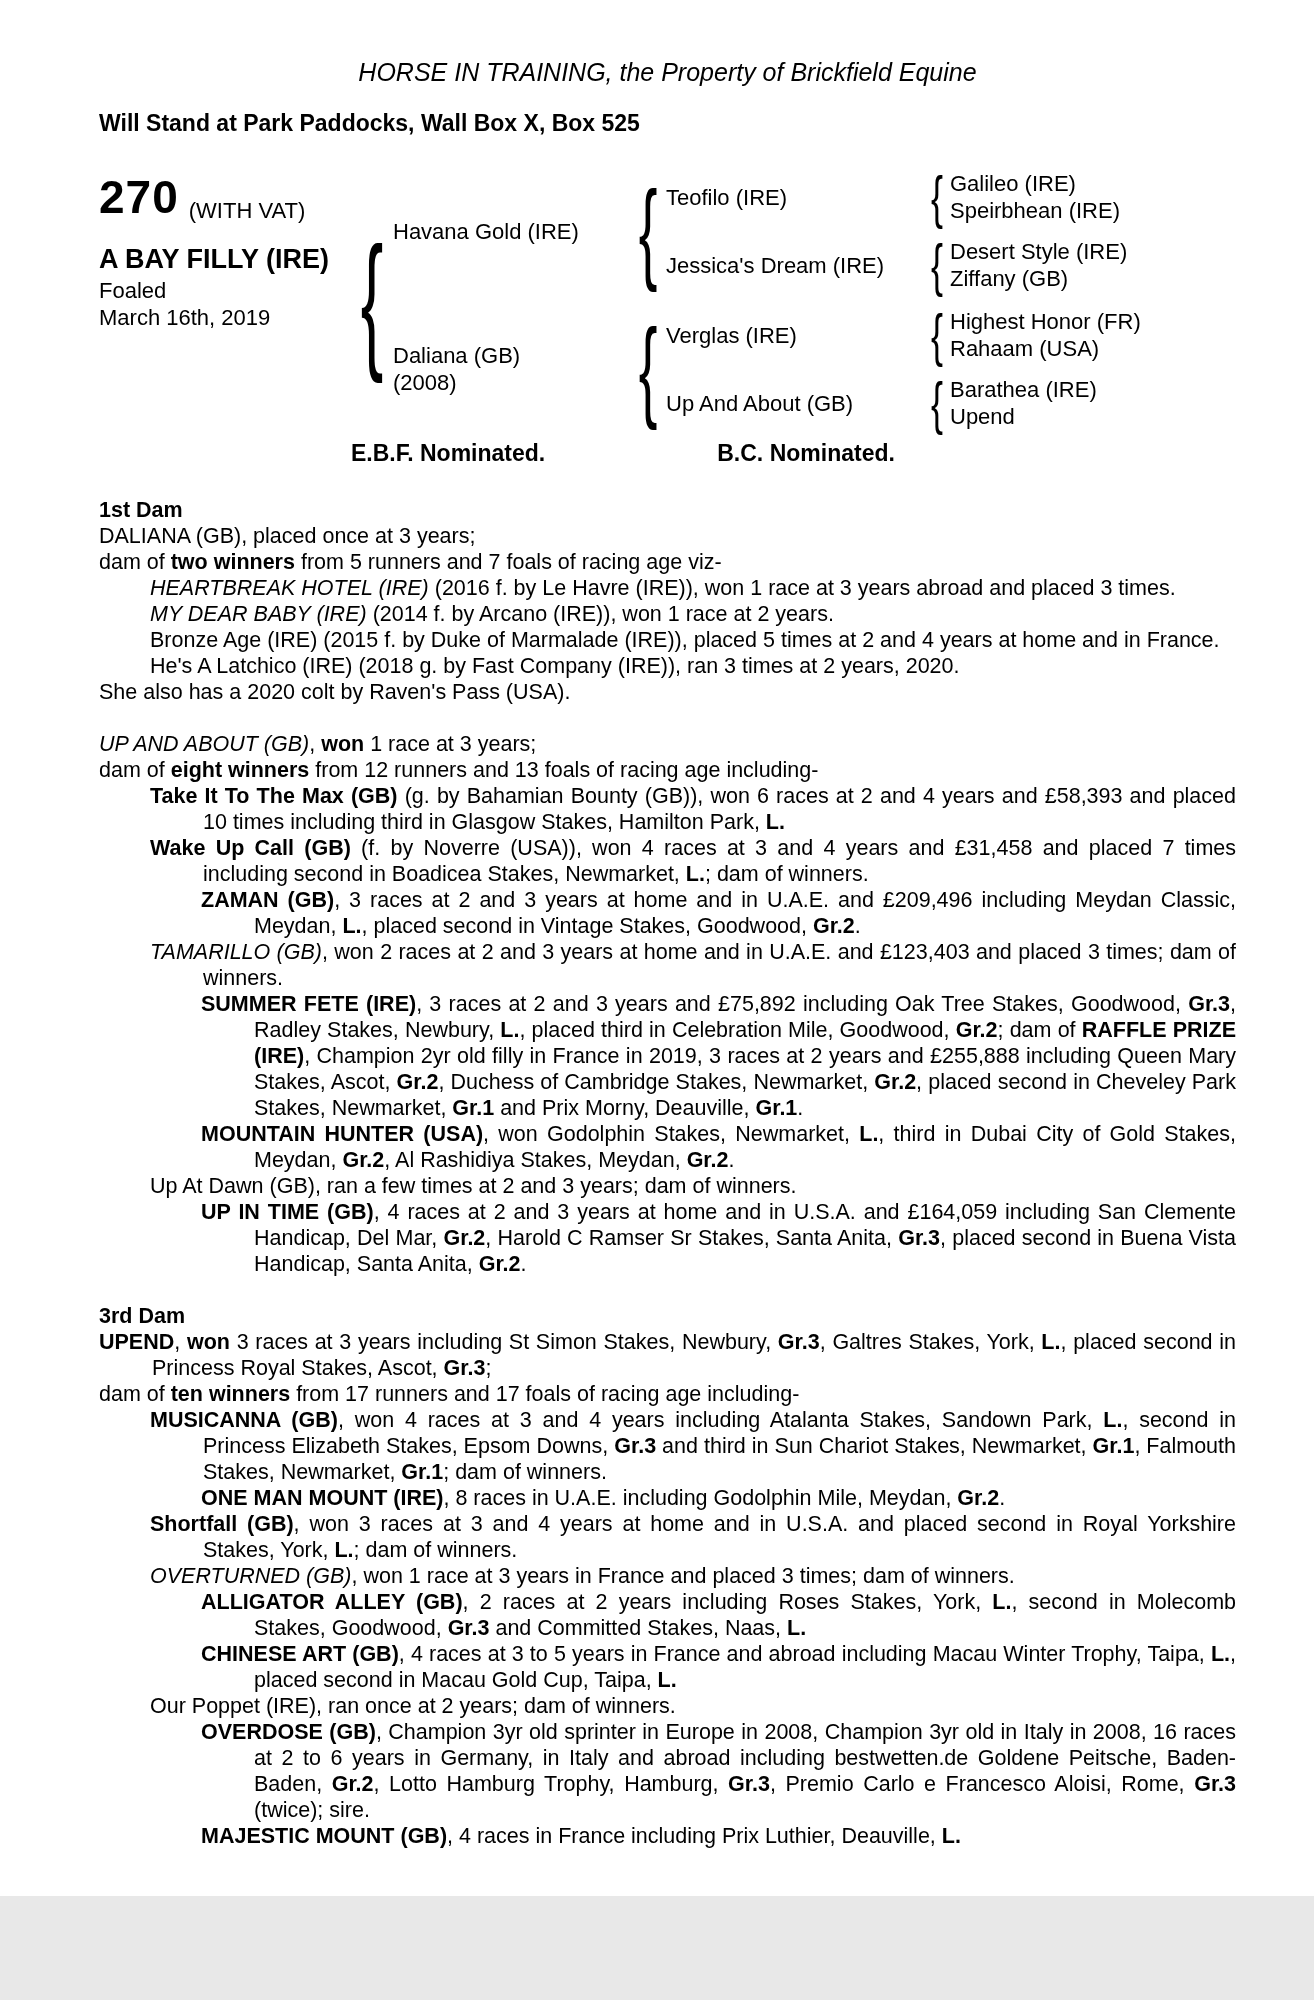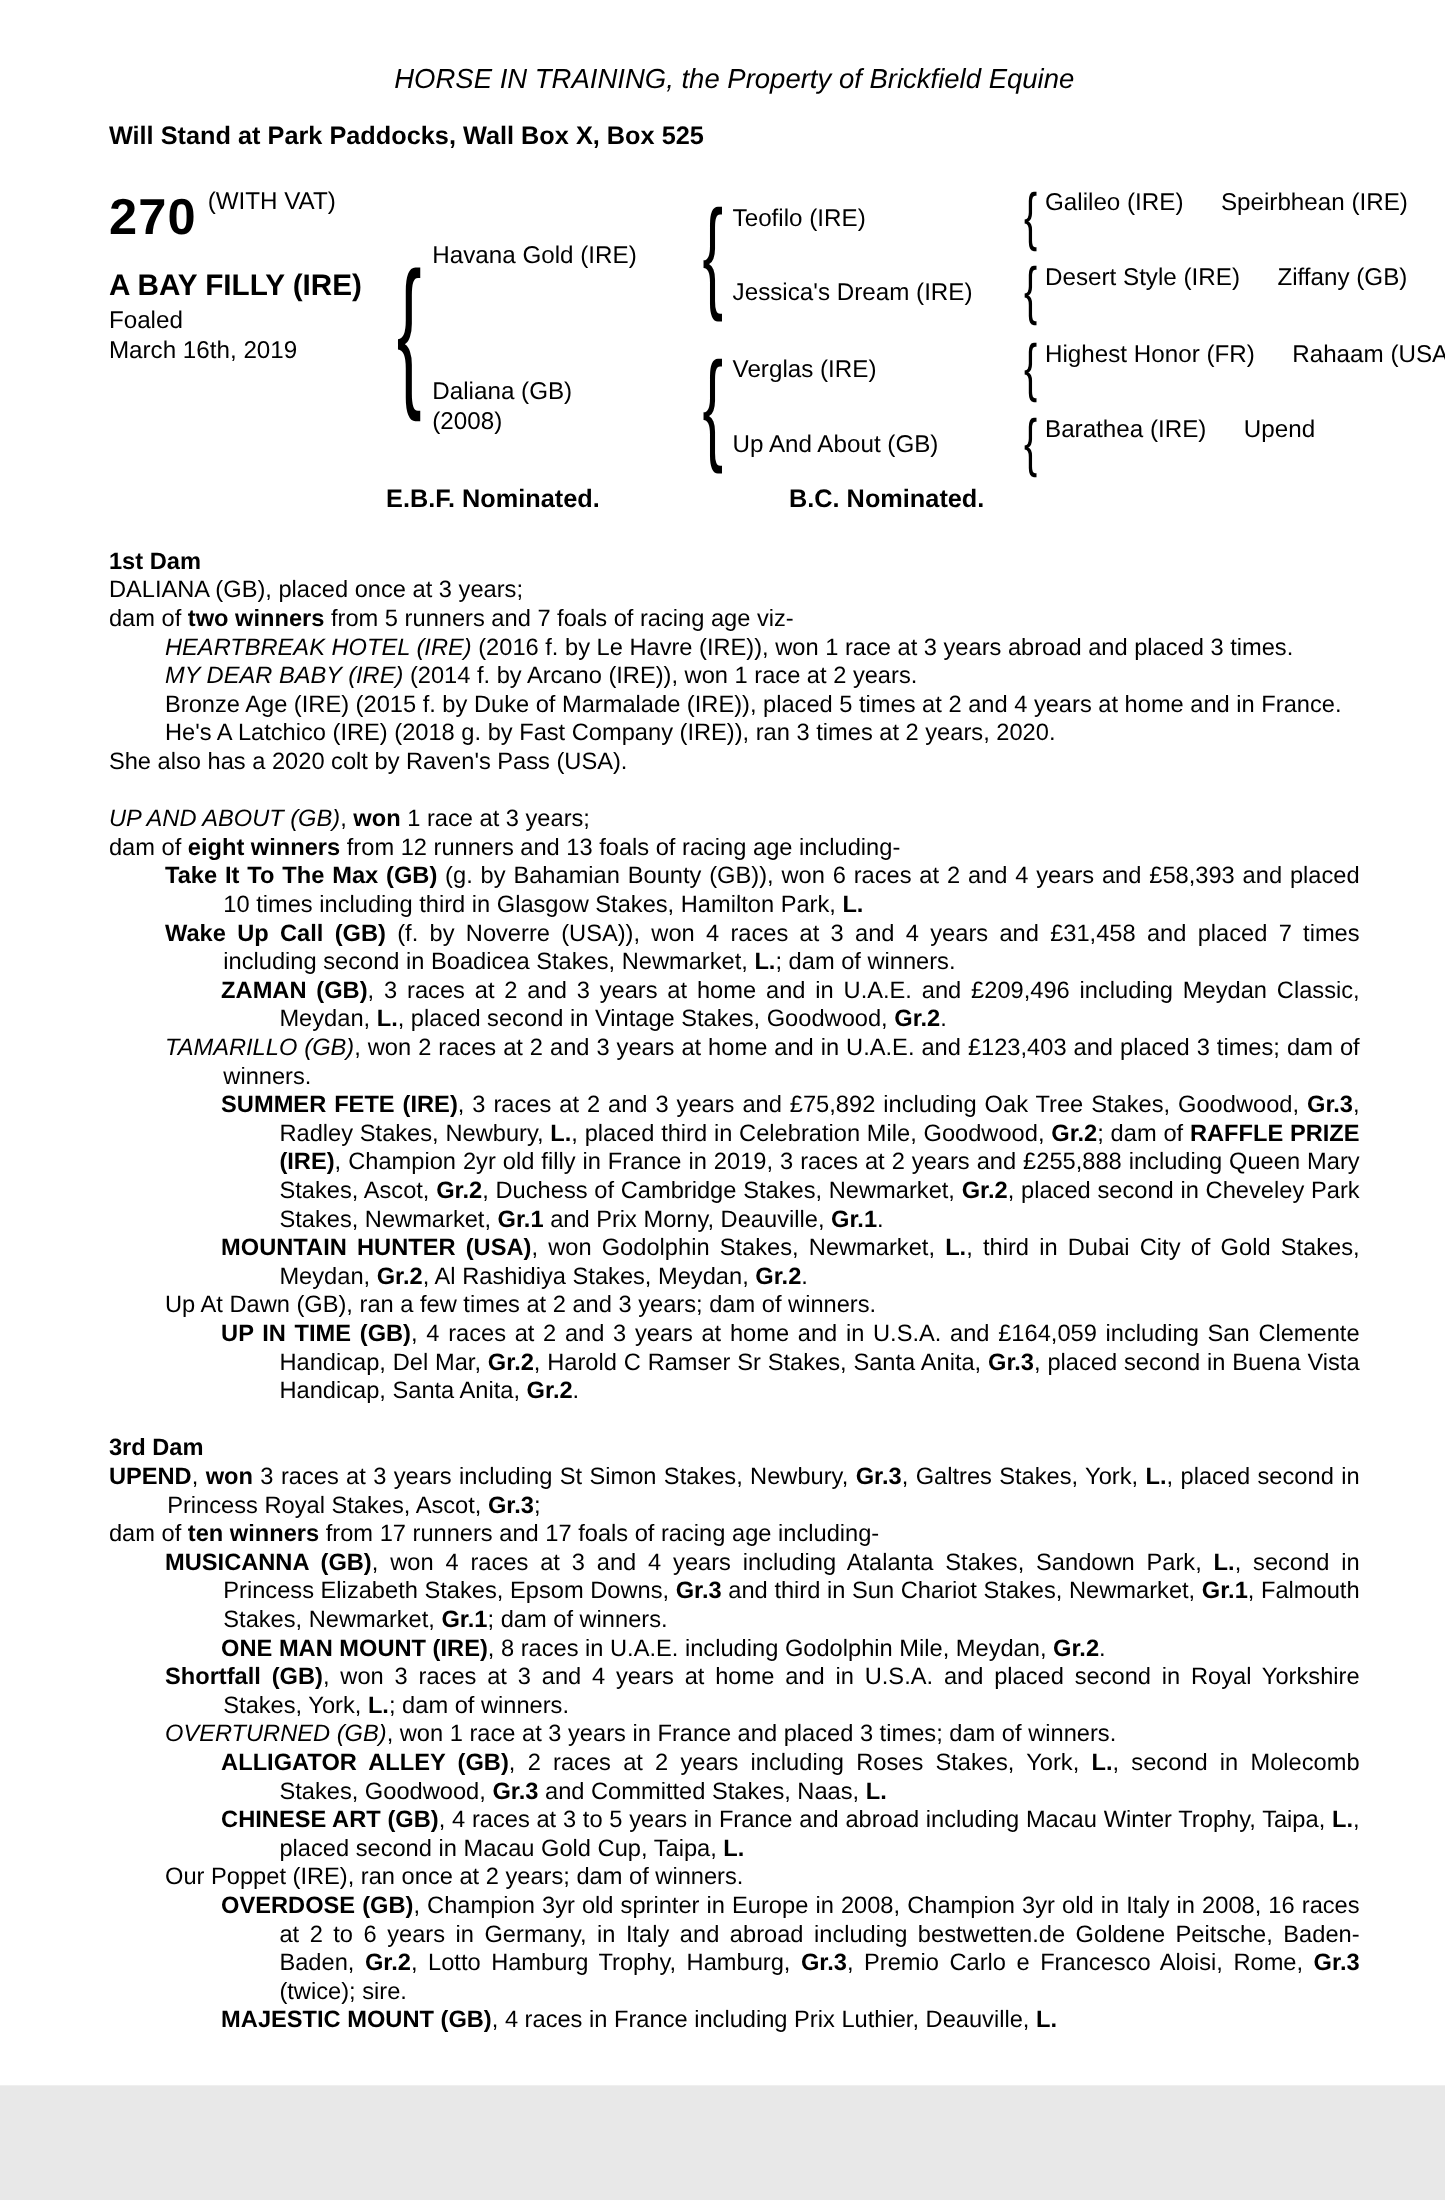--- a/index.html
+++ b/index.html
@@ -7,34 +7,34 @@
     width:1314px;height:1896px;box-sizing:border-box;background:#ffffff;color:#000000;
     font-family:"Liberation Sans","DejaVu Sans",sans-serif;
     padding:58px 78px 30px 99px;overflow:hidden;position:relative;margin:0 auto;
   }
   
   .title{text-align:center;font-style:italic;font-size:25px;line-height:28px;margin:0 0 24px 0;}
   .stand{font-weight:bold;font-size:23px;line-height:26px;margin:0 0 32px 0;}
   
   .ped-wrap{display:flex;align-items:flex-start;margin:0 0 6px 0;}
   .lot-col{flex:0 0 252px;width:252px;padding-top:2px;}
-  .lot-line{display:flex;align-items:flex-start;margin:0 0 20px 0;}
+  .lot-line{display:flex;align-items:flex-end;margin:0 0 20px 0;}
   .lot-number{font-weight:bold;font-size:46px;letter-spacing:1px;}
   .vat{font-size:22px;margin-left:10px;}
   .horse-name{font-weight:bold;font-size:27px;line-height:30px;margin:0 0 3px 0;}
   .foaled{font-size:22px;line-height:27px;}
   .ped{display:flex;align-items:center;flex:1 1 auto;}
   .ped-name{font-size:22px;line-height:27px;white-space:nowrap;}
   .gen1cell{flex:0 0 237px;width:237px;}
   .gen2cell{flex:0 0 258px;width:258px;}
   .gen1col{display:flex;flex-direction:column;gap:12px;}
   .gen2col{display:flex;flex-direction:column;gap:10px;}
   .group{display:flex;align-items:center;}
   .node{display:flex;align-items:center;}
-  .pair{display:flex;justify-content:space-between;height:54px;gap:34px;}
+  .pair{display:flex;flex-direction:column;justify-content:space-between;height:54px;}
   .brace{display:flex;align-items:center;justify-content:center;font-weight:400;line-height:1;}
   .brace.lg{font-size:150px;width:42px;transform:scaleX(.45);}
   .brace.md{font-size:112px;width:36px;transform:scaleX(.5);}
   .brace.sm{font-size:58px;width:26px;transform:scaleX(.62);}
   
   .noms{display:flex;font-weight:bold;font-size:23px;margin:8px 0 30px 0;}
   .nom-ebf{margin-left:252px;}
   .nom-bc{margin-left:172px;}
   
   .dam-sections{font-size:21.5px;line-height:26px;}

